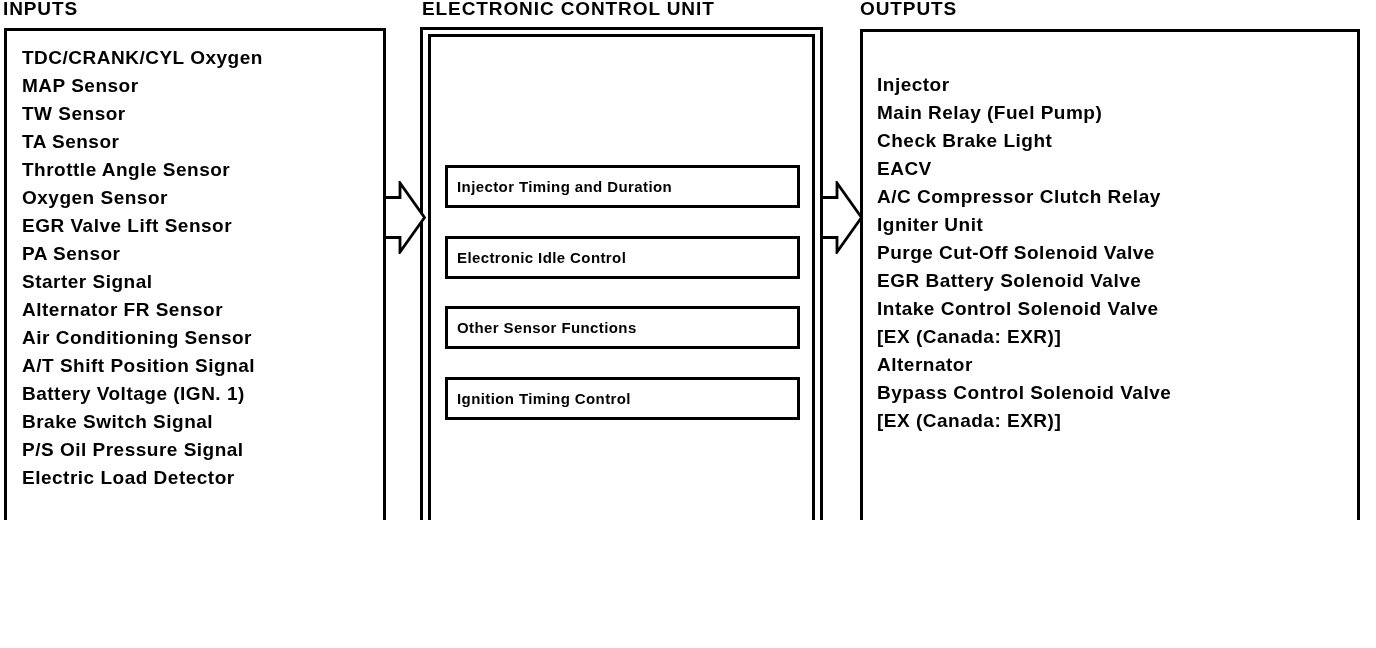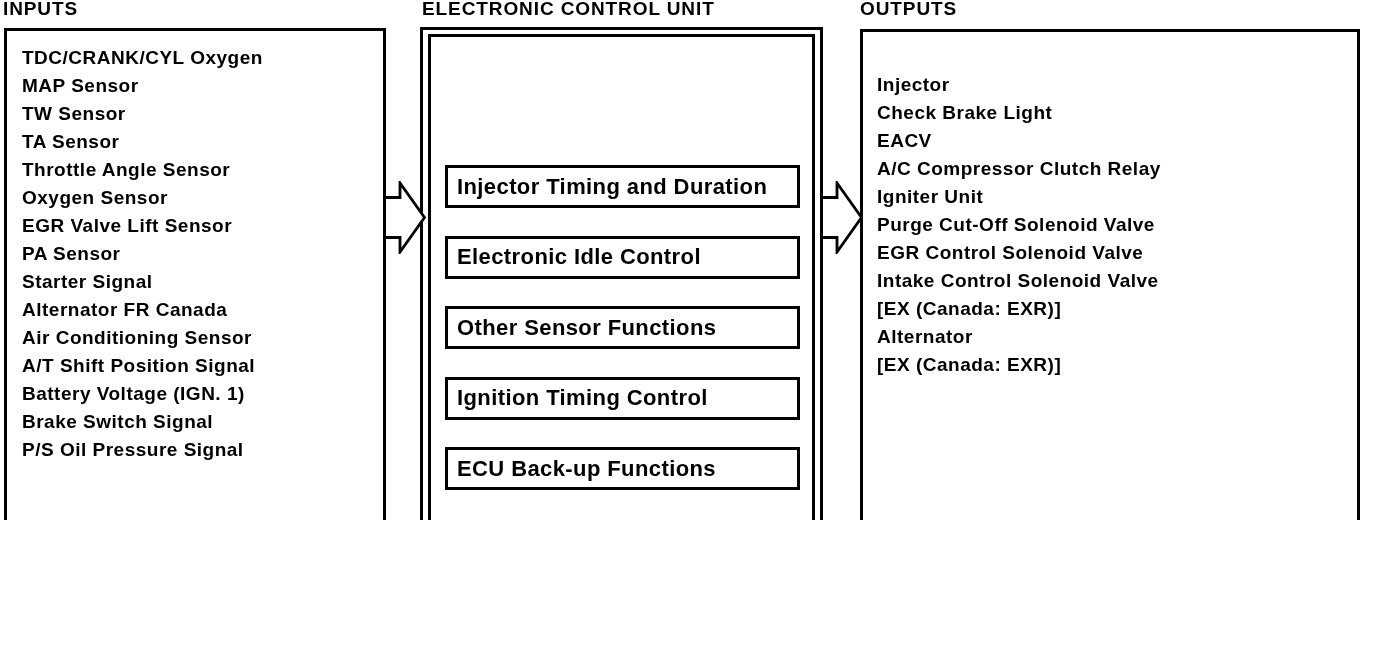--- a/index.html
+++ b/index.html
@@ -54,21 +54,21 @@
     gap: 27.5px;
   }
   .fn-box {
     height: 43px;
     border: 3px solid #000000;
     box-sizing: border-box;
     background: #ffffff;
     display: flex;
     align-items: center;
     padding-left: 9px;
-    font-size: 22px;
+    font-size: 15px;
     letter-spacing: 0.4px;
     white-space: nowrap;
   }
   .arrow {
     position: absolute;
   }
 </style>
 </head>
 <body>
 
@@ -93,74 +93,76 @@
 
       <div class="list-item">Oxygen Sensor</div>
 
       <div class="list-item">EGR Valve Lift Sensor</div>
 
       <div class="list-item">PA Sensor</div>
 
 
       <div class="list-item">Starter Signal</div>
 
-      <div class="list-item">Alternator FR Canada</div>
+      <div class="list-item">Alternator FR Sensor</div>
 
       <div class="list-item">Air Conditioning Sensor</div>
 
       <div class="list-item">A/T Shift Position Signal</div>
 
       <div class="list-item">Battery Voltage (IGN. 1)</div>
 
       <div class="list-item">Brake Switch Signal</div>
 
       <div class="list-item">P/S Oil Pressure Signal</div>
 
+      <div class="list-item">Electric Load Detector</div>
     </div>
 
   <div class="box" style="left:420px;top:27px;width:403px;height:617px">
     <div class="ecu-inner"></div>
   </div>
   <div class="fn-stack">
 
       <div class="fn-box">Injector Timing and Duration</div>
 
       <div class="fn-box">Electronic Idle Control</div>
 
       <div class="fn-box">Other Sensor Functions</div>
 
       <div class="fn-box">Ignition Timing Control</div>
 
-      <div class="fn-box">ECU Back-up Functions</div>
     </div>
 
   <div class="box" style="left:860px;top:29px;width:500px;height:613px"></div>
   <div class="list" style="left:877px;top:71px">
 
       <div class="list-item">Injector</div>
 
+      <div class="list-item">Main Relay (Fuel Pump)</div>
 
       <div class="list-item">Check Brake Light</div>
 
       <div class="list-item">EACV</div>
 
       <div class="list-item">A/C Compressor Clutch Relay</div>
 
       <div class="list-item">Igniter Unit</div>
 
       <div class="list-item">Purge Cut-Off Solenoid Valve</div>
 
-      <div class="list-item">EGR Control Solenoid Valve</div>
+      <div class="list-item">EGR Battery Solenoid Valve</div>
 
       <div class="list-item">Intake Control Solenoid Valve</div>
 
       <div class="list-item">[EX (Canada: EXR)]</div>
 
       <div class="list-item">Alternator</div>
 
+      <div class="list-item">Bypass Control Solenoid Valve</div>
 
       <div class="list-item">[EX (Canada: EXR)]</div>
     </div>
 
   <svg class="arrow" style="left:386px;top:181px" width="40" height="73" viewBox="0 0 40 73">
     <path d="M0,16.5 H14 V2 L38.5,36.5 L14,71 V56.5 H0" fill="#ffffff" stroke="#000000" stroke-width="2.8" stroke-linejoin="miter"></path>
   </svg>
   <svg class="arrow" style="left:823px;top:181px" width="40" height="73" viewBox="0 0 40 73">
     <path d="M0,16.5 H14 V2 L38.5,36.5 L14,71 V56.5 H0" fill="#ffffff" stroke="#000000" stroke-width="2.8" stroke-linejoin="miter"></path>
   </svg>

